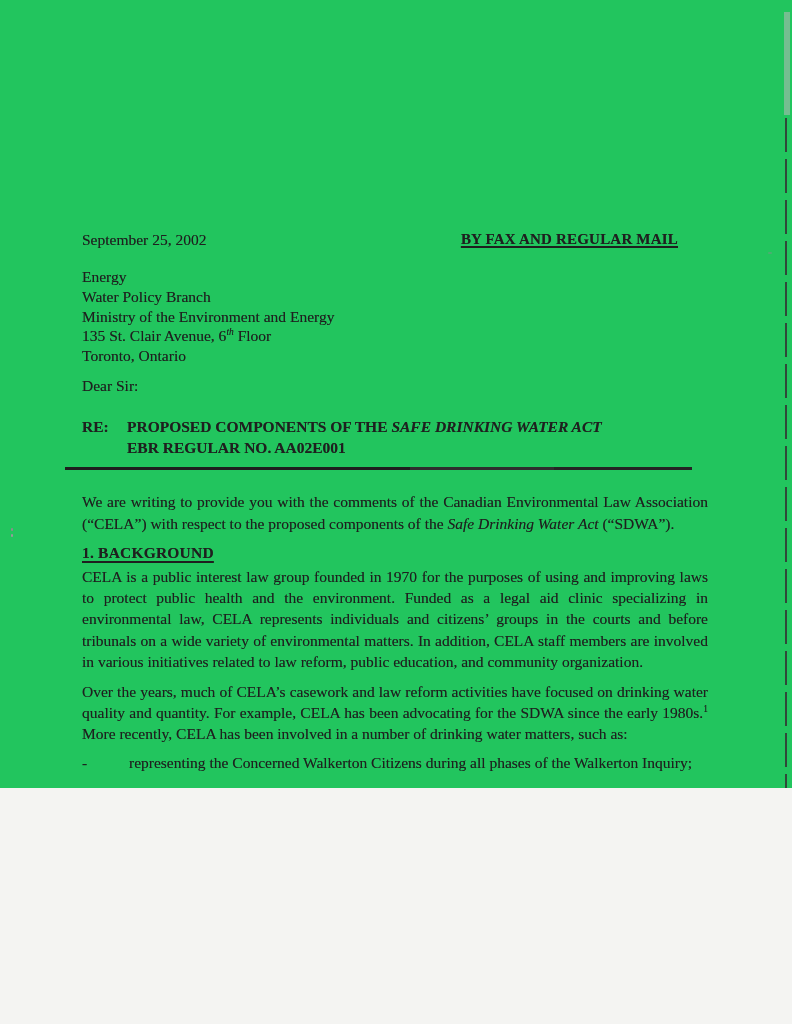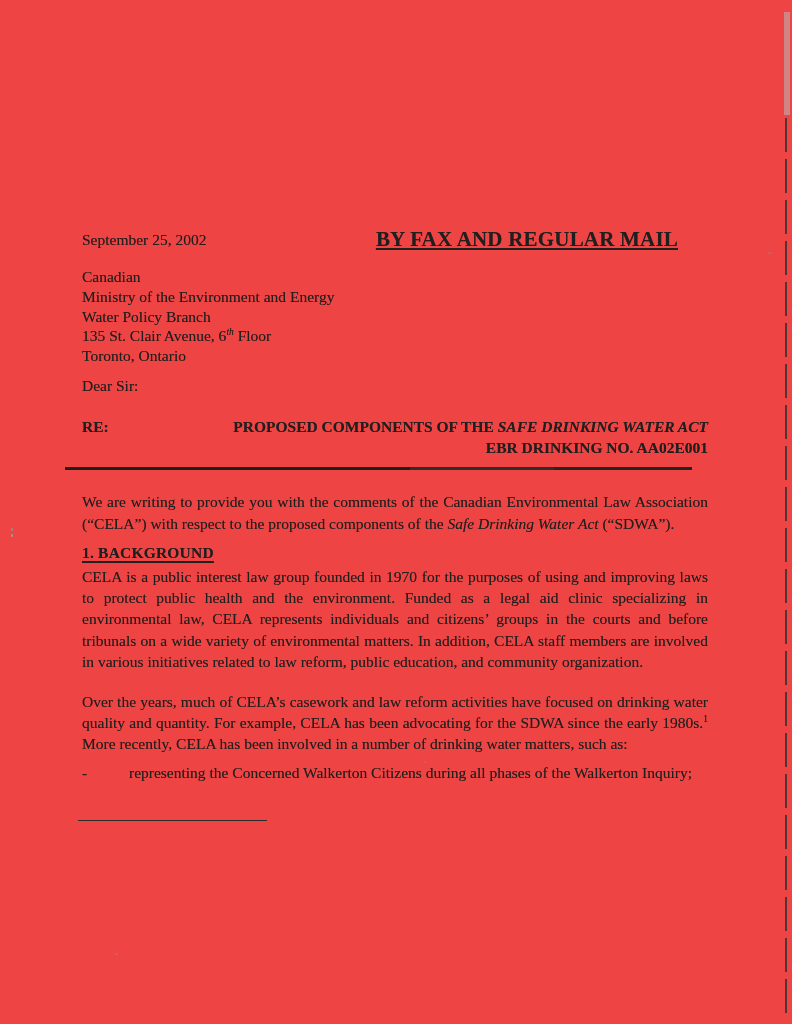--- a/index.html
+++ b/index.html
@@ -3,59 +3,59 @@
 <meta charset="utf-8">
 <style>
   html, body { margin: 0; padding: 0; }
   body {
     width: 792px; height: 1024px;
     background: #f4f4f2;
     font-family: "Liberation Serif", serif;
   }
   .page {
     position: relative;
-    width: 792px; height: 1024px;
-    background: #ef4444;
+    width: 792px; height: 788px;
+    background: #22c55e;
     overflow: hidden;
     color: #1f1f1f;
   }
   .content {
     position: absolute; left: 82px; top: 229px; width: 626px;
     font-size: 15.5px; line-height: 21.2px;
     text-shadow: 0 0 0.55px rgba(25,25,25,0.5);
   }
   .header-row { display: flex; justify-content: space-between; align-items: flex-start; }
   .delivery {
-    font-weight: bold; font-size: 21px; margin-right: 30px;
+    font-weight: bold; font-size: 15px; margin-right: 30px;
     text-decoration: underline; text-decoration-thickness: 1.8px; text-underline-offset: 2px;
     letter-spacing: 0.2px;
   }
   .address { margin-top: 17px; line-height: 19.7px; }
   sup.ss { font-size: 9.5px; vertical-align: super; line-height: 0; font-style: italic; }
   .salutation { margin-top: 9px; }
   .re-block { margin-top: 20px; display: flex; font-weight: bold; }
   .re-label { width: 45px; flex: none; }
-  .re-lines { flex: 1; text-align: right; }
+  .re-lines { flex: 1; }
   .re-act { font-style: italic; }
   .rule {
     margin-top: 9px; margin-left: -17px; width: 627px; height: 2.5px;
     background: linear-gradient(90deg, #1e1e1e 0 55%, #2e2e2e 55% 78%, #242424 78% 100%);
   }
   .para { text-align: justify; }
   .p-intro { margin-top: 21.5px; }
   .it { font-style: italic; }
   .heading-wrap { margin-top: 8px; }
   .heading {
     font-weight: bold;
     text-decoration: underline; text-decoration-thickness: 1.6px; text-underline-offset: 3px;
     letter-spacing: 0.2px;
     text-align: center;
   }
   .p-background { margin-top: 3px; }
-  .p-casework { margin-top: 19px; font-family: Liberation Serif, serif; }
+  .p-casework { margin-top: 9px; font-family: Liberation Serif, serif; }
   .fn-ref { font-size: 9.5px; vertical-align: super; line-height: 0; }
   .bullet { margin-top: 7px; display: flex; }
   .bullet-marker { width: 47px; flex: none; }
   .bullet-text { flex: 1; text-align: justify; }
   .footnote-rule {
     margin-top: 37px; margin-left: -4px; width: 189px; height: 0;
     border-top: 1.8px solid #2c2c2c;
   }
   .footnote { margin-top: 5px; font-size: 12.8px; line-height: 18.5px; }
   
@@ -81,35 +81,35 @@
 <div class="page">
 
   <div class="content">
 
     <div class="header-row">
       <span class="date">September 25, 2002</span>
       <span class="delivery">BY FAX AND REGULAR MAIL</span>
     </div>
 
     <div class="address">
-      <div>Canadian</div>
+      <div>Energy</div>
+      <div>Water Policy Branch</div>
       <div>Ministry of the Environment and Energy</div>
-      <div>Water Policy Branch</div>
       <div><span>135 St. Clair Avenue, 6</span><sup class="ss">th</sup><span> Floor</span></div>
       <div>Toronto, Ontario</div>
     </div>
 
     <div class="salutation">Dear Sir:</div>
 
     <div class="re-block">
       <span class="re-label">RE:</span>
       <span class="re-lines">
         <span><span>PROPOSED COMPONENTS OF THE </span><span class="re-act">SAFE DRINKING WATER ACT</span></span>
         <br>
-        <span>EBR DRINKING NO. AA02E001</span>
+        <span>EBR REGULAR NO. AA02E001</span>
       </span>
     </div>
 
     <div class="rule"></div>
 
     <div class="para p-intro"><span>We are writing to provide you with the comments of the Canadian Environmental Law Association (“CELA”) with respect to the proposed components of the </span><span class="it">Safe Drinking Water Act</span><span> (“SDWA”).</span></div>
 
     <div class="heading-wrap">
       <span class="heading">1. BACKGROUND</span>
     </div>

